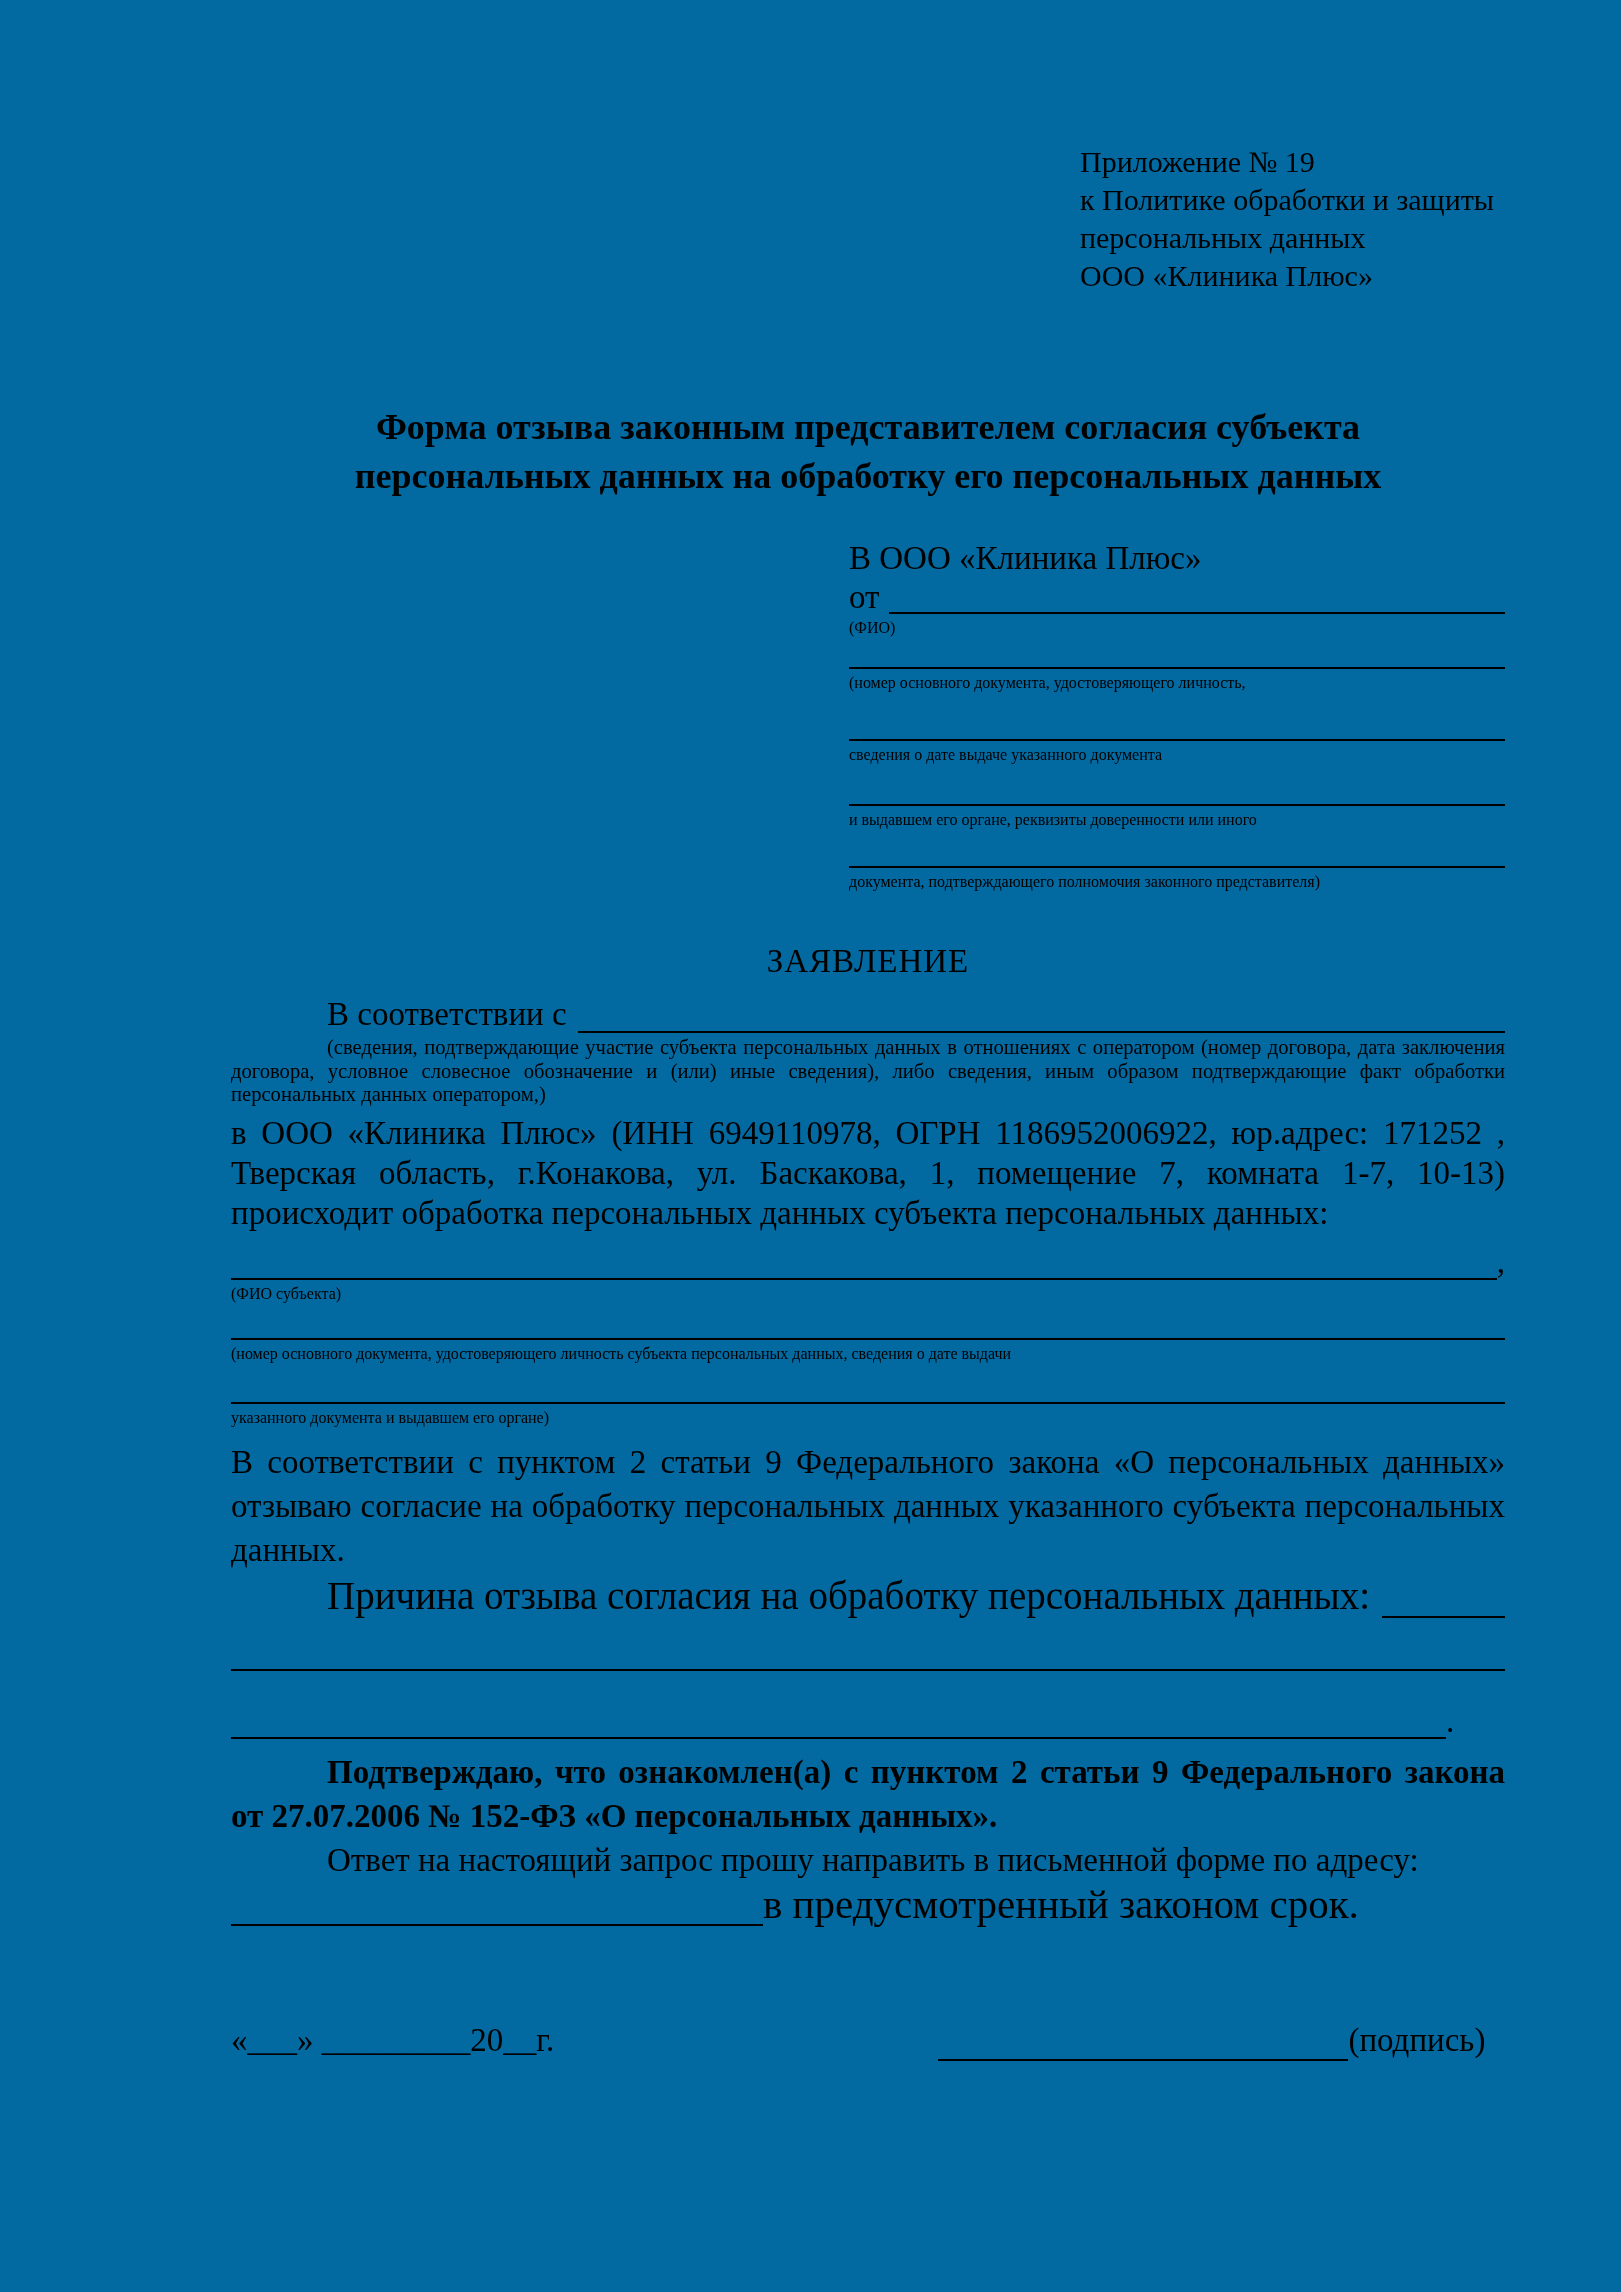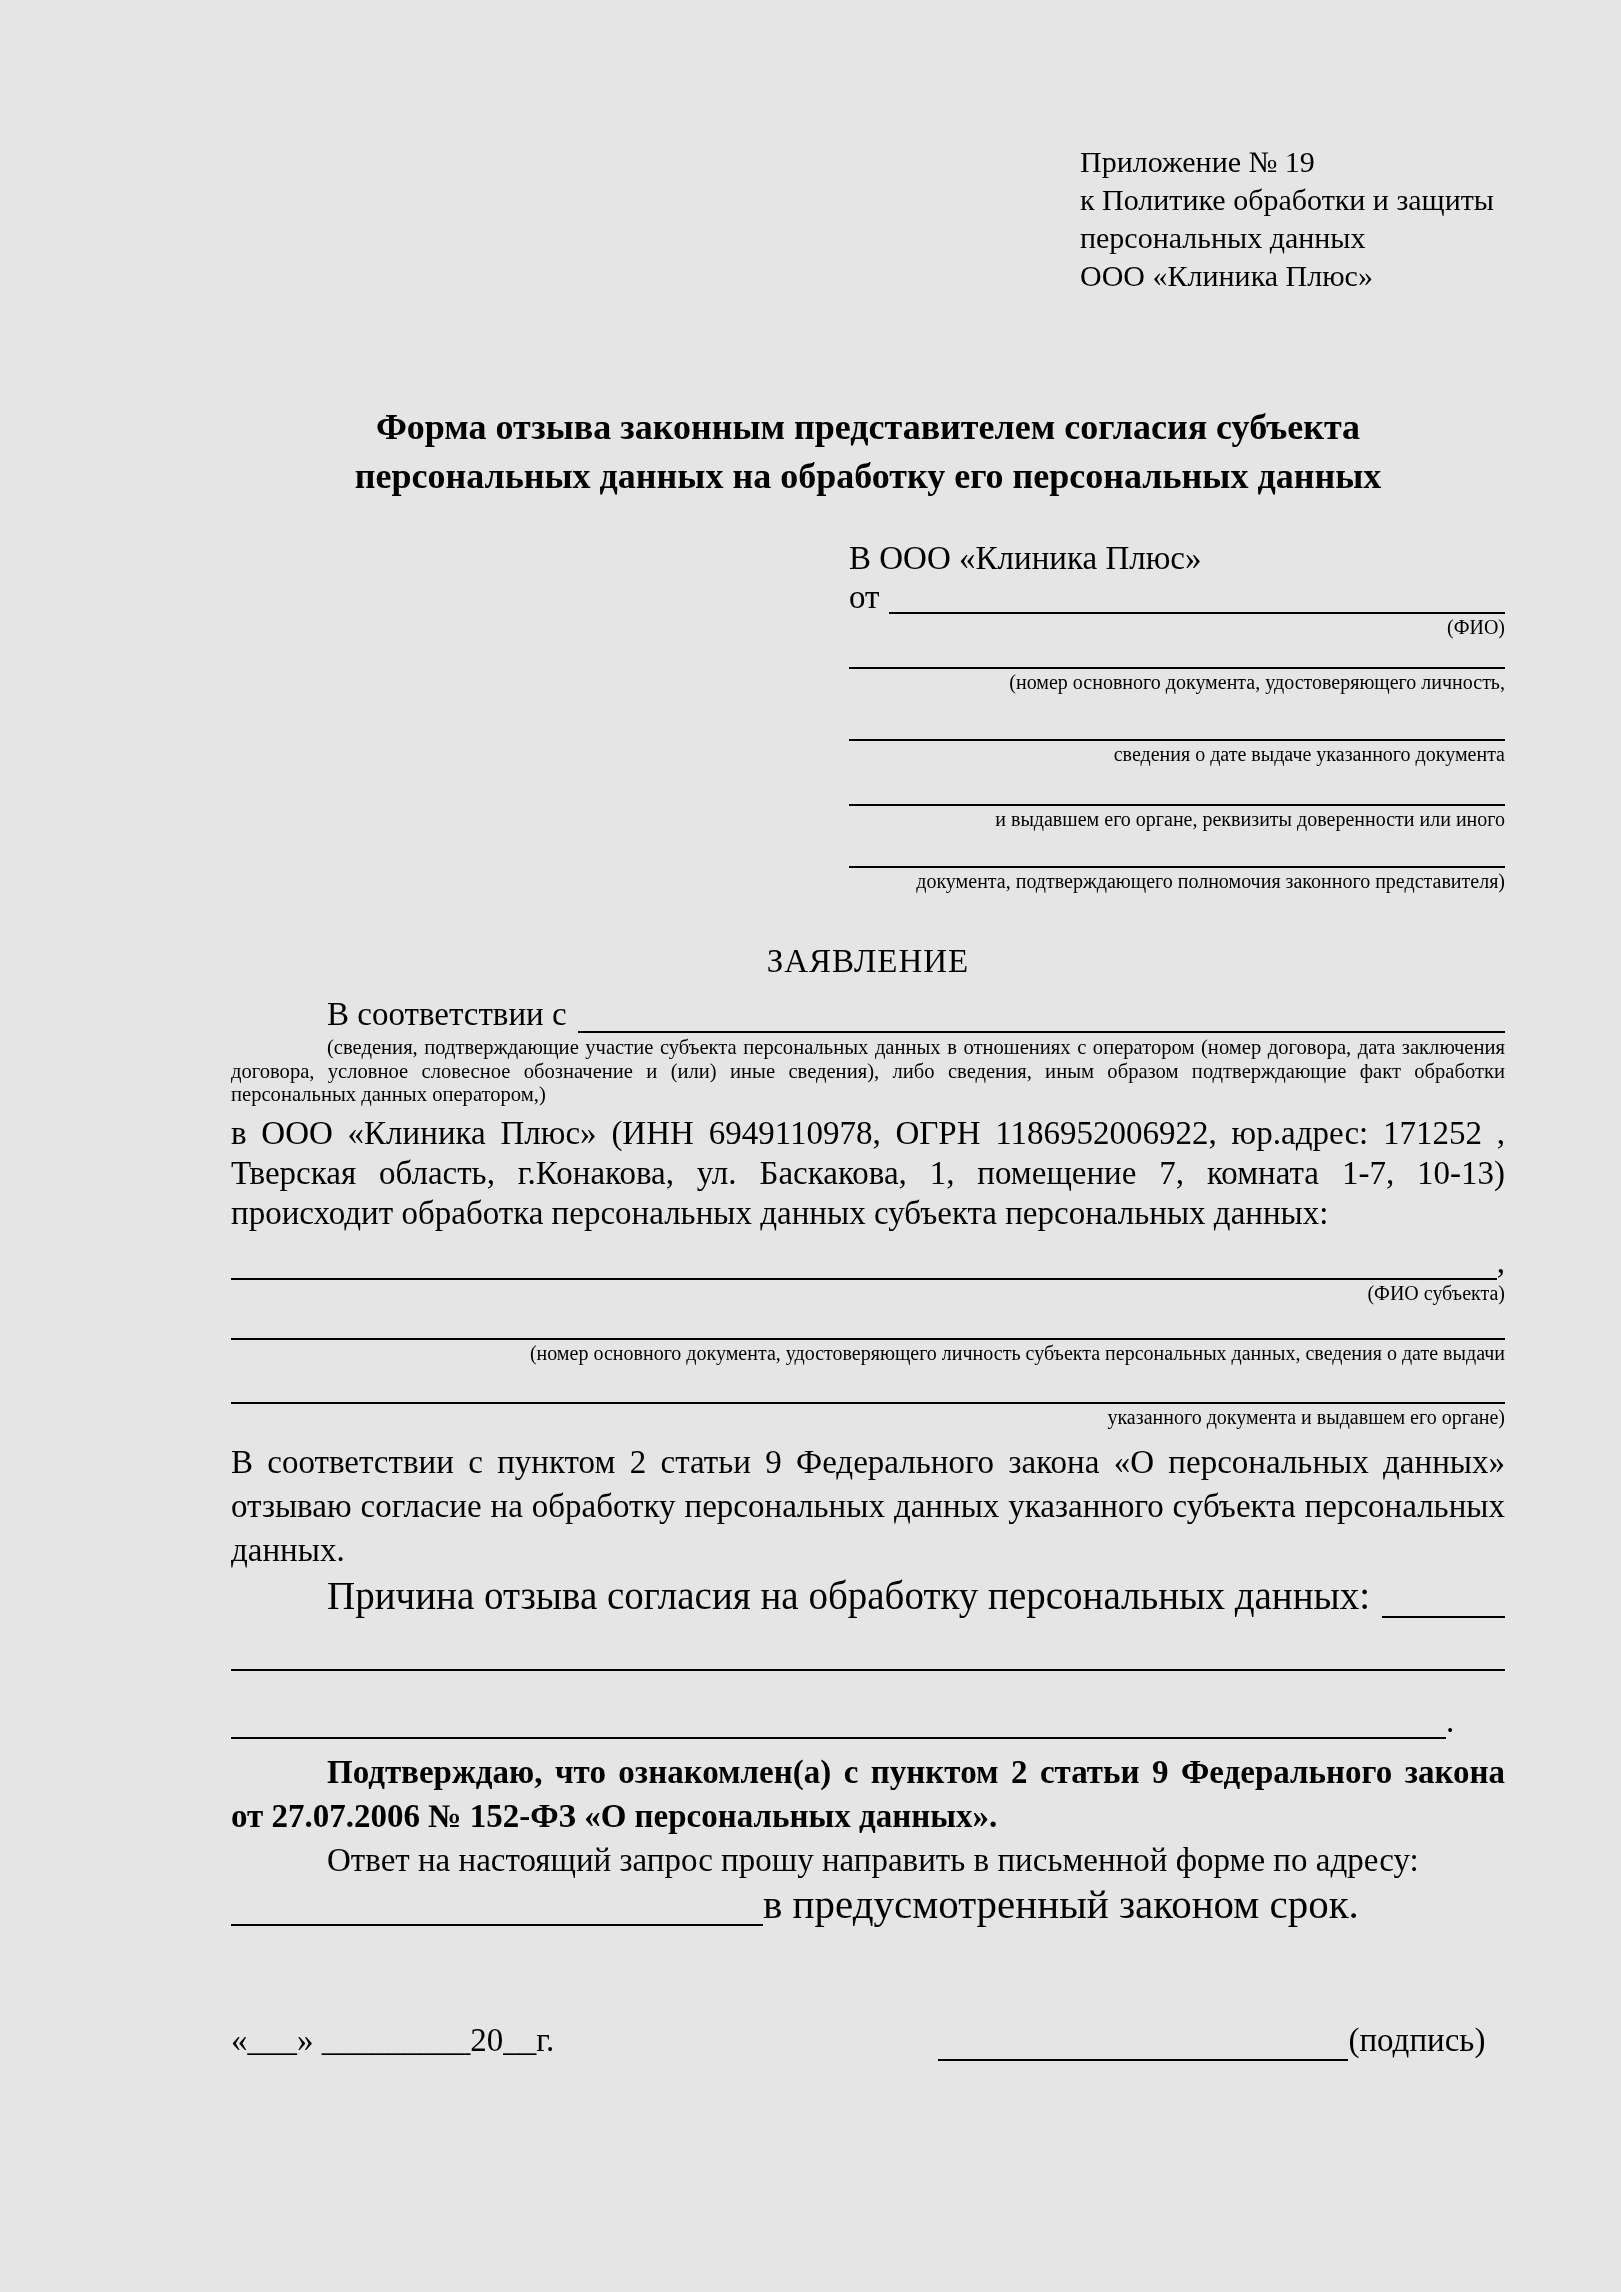--- a/index.html
+++ b/index.html
@@ -1,39 +1,39 @@
 <!DOCTYPE html>
 <html><head>
 <meta charset="utf-8">
 <style>
   html,body{margin:0;padding:0;background:#888;}
   .page{
     position:relative;
     width:1621px;height:2293px;
-    background:#e5e5e5;
+    background:#0369a1;
     color:#000;
     font-family:"Liberation Serif","DejaVu Serif",serif;
     overflow:hidden;
     margin:0 auto;
   }
   .content{ margin:0 116px 0 231px; } 
 
   
   .annex{ padding-top:143px; margin-left:849px; font-size:30px; line-height:38px; }
 
   
   .title{ margin-top:108px; text-align:center; font-weight:bold; font-size:36px; line-height:49px; }
 
   
   .addr{ margin-left:618px; width:656px; margin-top:37px; font-size:33px; }
   .addr-org{ line-height:41px; }
   .addr-from{ display:flex; align-items:flex-end; height:33px; margin-top:2px; }
   .addr-from-label{ white-space:nowrap; line-height:33px; }
   .fill{ flex:1 1 auto; border-bottom:2px solid #000; height:29px; margin-left:9.8px; }
-  .cap{ font-size:20px; line-height:27.4px; text-align:right; }
+  .cap{ font-size:16px; line-height:27.4px; text-align:left; }
   .field{ border-bottom:2px solid #000; }
   .f-a{ height:25.5px; } .f-b{ height:43px; } .f-c{ height:35px; } .f-d{ height:33px; }
 
   
   .heading{ margin-top:45px; text-align:center; font-size:33px; line-height:41px; letter-spacing:1px; }
   .intro-row{ display:flex; align-items:flex-end; margin-top:14px; font-size:33px; }
   .intro-prefix{ margin-left:96px; white-space:nowrap; line-height:37px; }
   .intro-row .fillwide{ flex:1 1 auto; border-bottom:2.9px solid #000; height:31px; margin-left:11.8px; }
   .cap-para{ font-size:20.6px; line-height:23.5px; text-align:justify; text-indent:96px; margin-top:3.9px; }
   .body-para{ font-size:33px; line-height:40px; text-align:justify; margin-top:5.9px; }

